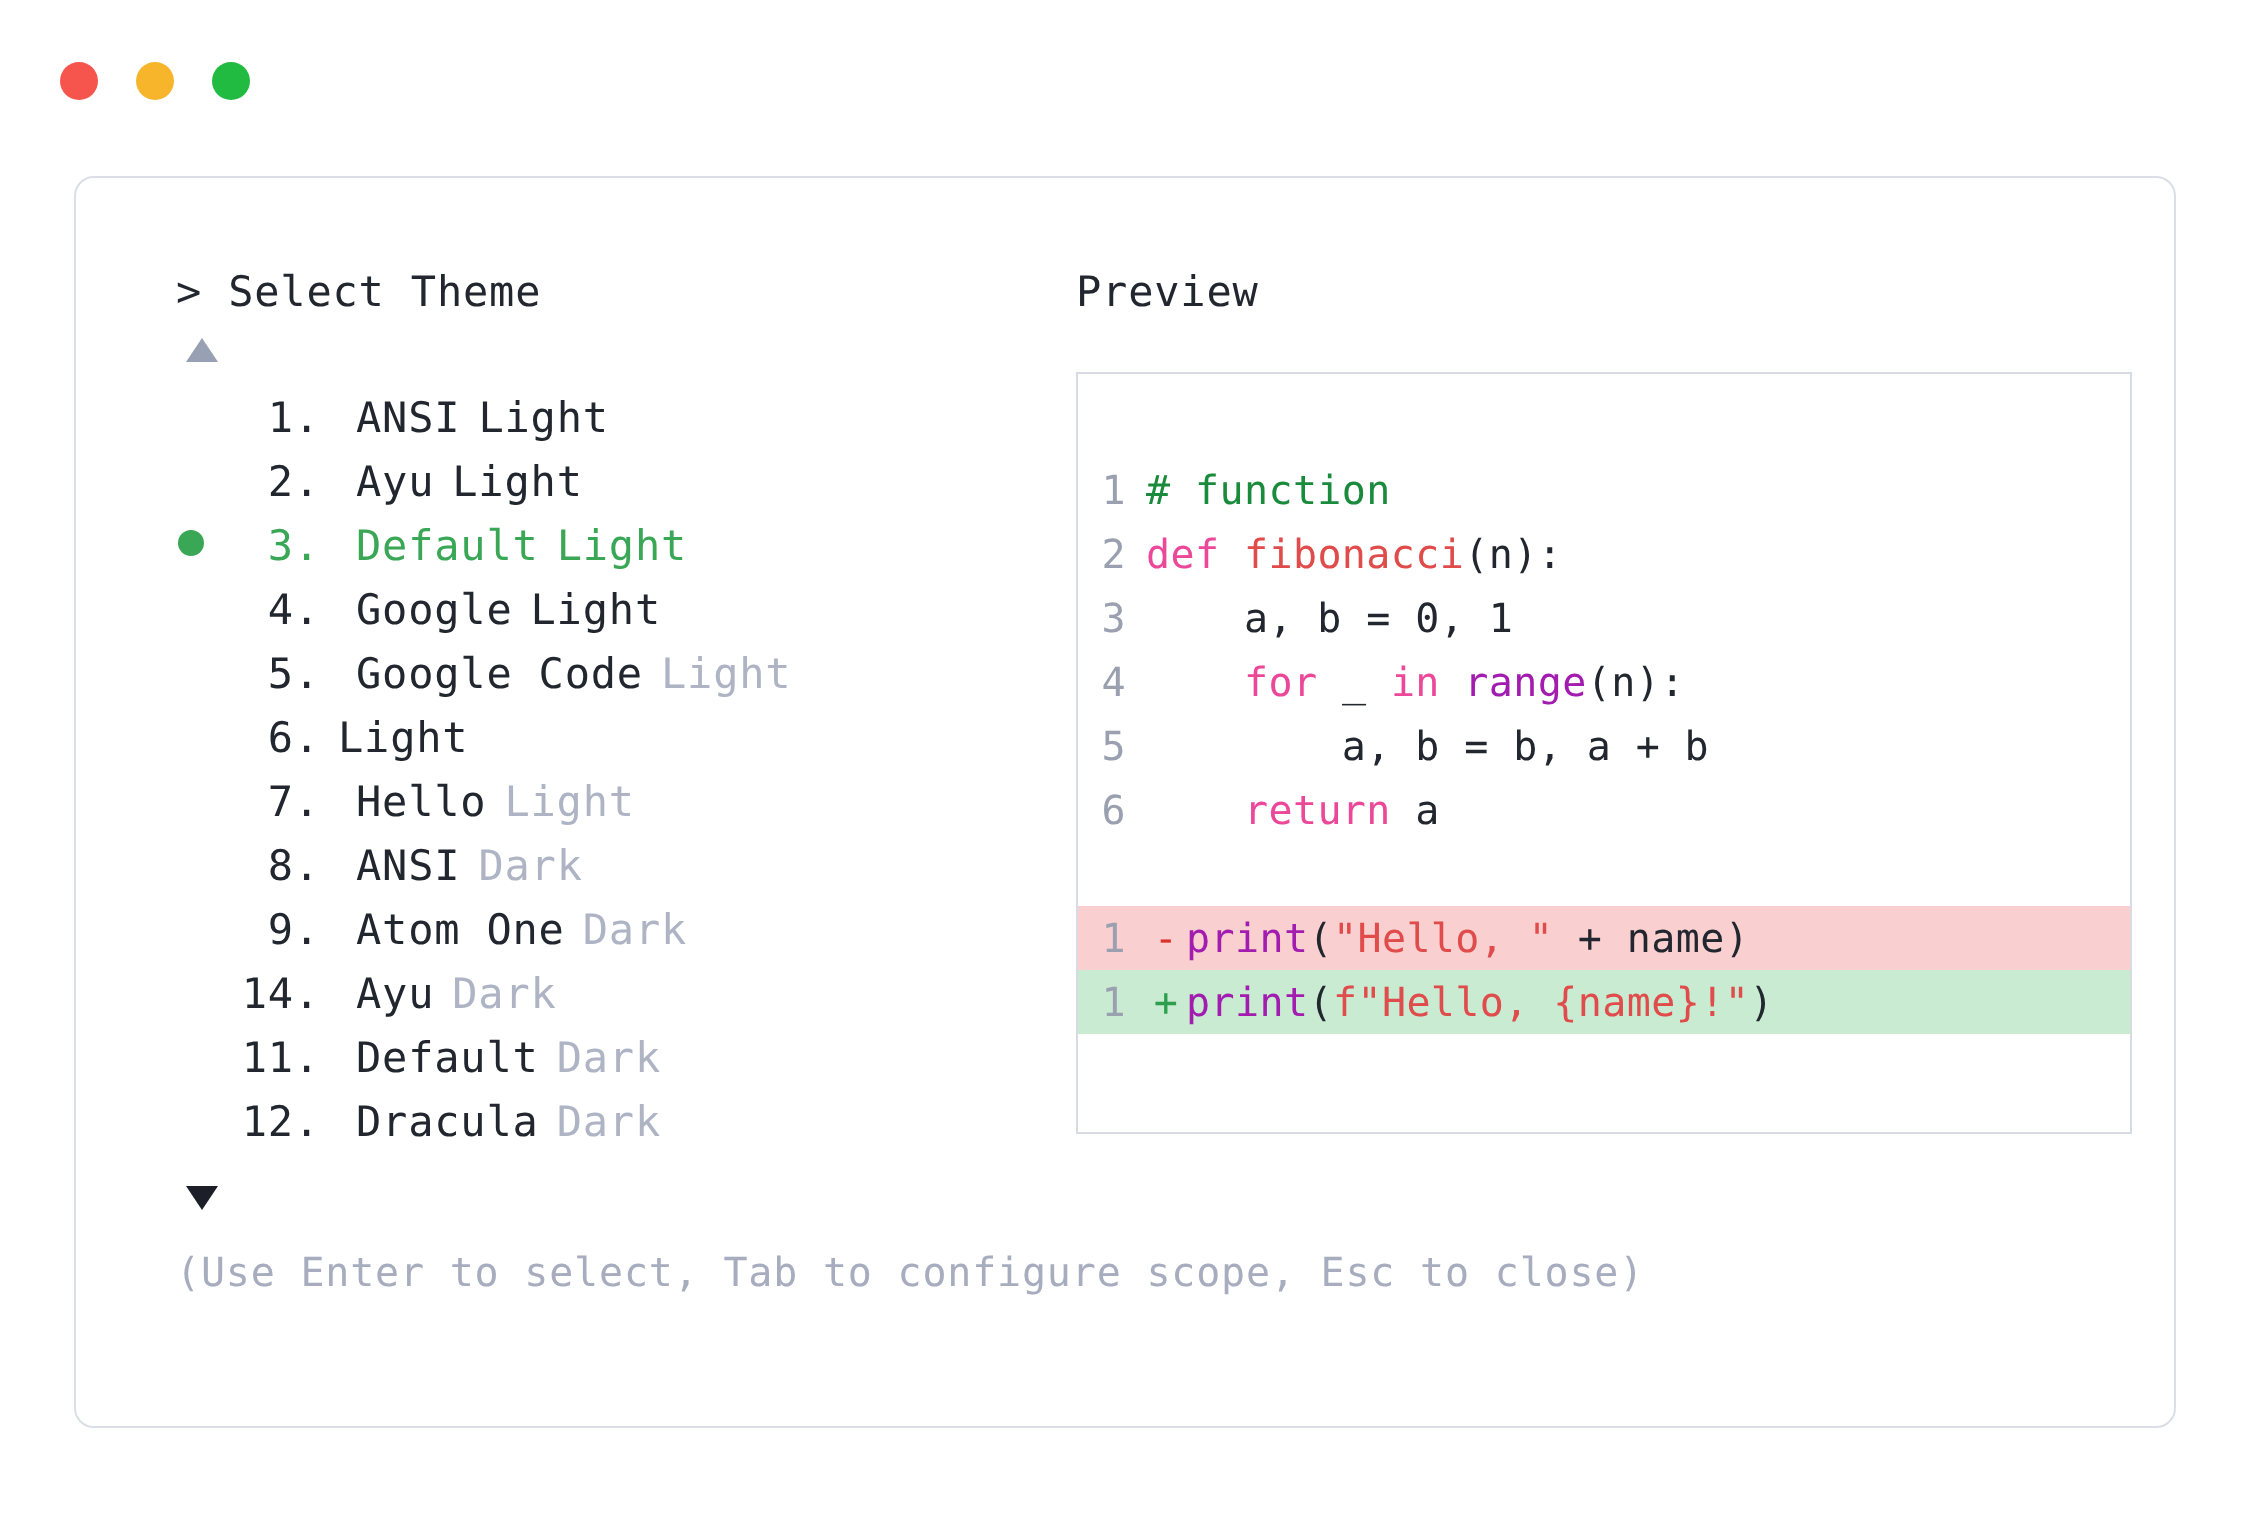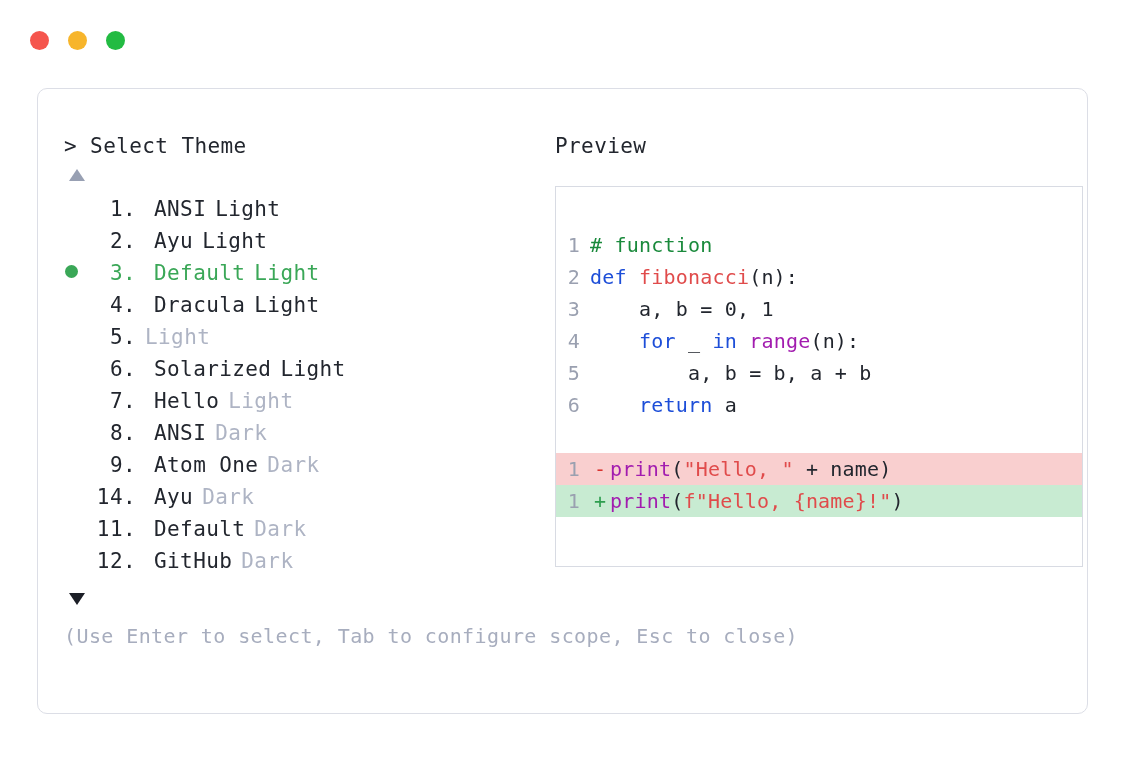--- a/index.html
+++ b/index.html
@@ -38,20 +38,21 @@
   .card {
     position: absolute;
     left: 37px;
     top: 88px;
     width: 1051px;
     height: 626px;
     box-sizing: border-box;
     border: 1.6px solid #dcdee6;
     border-radius: 10px;
     background: #ffffff;
+    padding-left: 24px;
   }
 
   .card-inner {
     position: relative;
     width: 100%;
     height: 100%;
   }
 
   
   .left-col {
@@ -128,21 +129,21 @@
   .suffix-strong { color: #22262e; }
 
   .theme-row.selected .idx,
   .theme-row.selected .idx-sep,
   .theme-row.selected .tname,
   .theme-row.selected .tsuffix { color: #3aa757; }
 
   
   .right-col {
     position: absolute;
-    left: 517px;
+    left: 476px;
     top: 44px;
     width: 528px;
   }
   .preview-label {
     font-size: 21px;
     line-height: 26px;
     color: #22262e;
     letter-spacing: 0.4px;
   }
   .preview-panel {
@@ -168,21 +169,21 @@
   .ln {
     flex: 0 0 34px;
     text-align: right;
     color: #9aa0b0;
     padding-right: 10px;
     box-sizing: border-box;
   }
   .code-text { white-space: pre; }
 
   .tok-comment { color: #1a8a3c; }
-  .tok-kw      { color: #1d4ed8; }
+  .tok-kw      { color: #ec4899; }
   .tok-fn      { color: #e04b4b; }
   .tok-builtin { color: #a21caf; }
   .tok-str     { color: #e04b4b; }
   .tok-plain   { color: #22262e; }
   .tok-num     { color: #22262e; }
 
   .code-gap { height: 32px; }
 
   
   .diff-line { display: flex; align-items: baseline; height: 32px; }
@@ -221,29 +222,29 @@
     <div class="left-col">
 
       <div class="prompt-line"><span>&gt;</span><span> </span><span>Select Theme</span></div>
 
       <div class="scroll-arrow arrow-up"></div>
 
       <ul class="theme-list" id="theme-list">
           <li class="theme-row"><span class="marker"></span><span class="idx">1.</span><span class="tname">ANSI</span><span class="tsuffix suffix-strong">Light</span></li>
           <li class="theme-row"><span class="marker"></span><span class="idx">2.</span><span class="tname">Ayu</span><span class="tsuffix suffix-strong">Light</span></li>
           <li class="theme-row selected"><span class="marker"><span class="bullet" style="background: rgb(58, 167, 87);"></span></span><span class="idx">3.</span><span class="tname">Default</span><span class="tsuffix suffix-strong">Light</span></li>
-          <li class="theme-row"><span class="marker"></span><span class="idx">4.</span><span class="tname">Dracula</span><span class="tsuffix suffix-strong">Light</span></li>
-          <li class="theme-row"><span class="marker"></span><span class="idx">5.</span><span class="tsuffix suffix-muted">Light</span></li>
-          <li class="theme-row"><span class="marker"></span><span class="idx">6.</span><span class="tname">Solarized</span><span class="tsuffix suffix-strong">Light</span></li>
+          <li class="theme-row"><span class="marker"></span><span class="idx">4.</span><span class="tname">Google</span><span class="tsuffix suffix-strong">Light</span></li>
+          <li class="theme-row"><span class="marker"></span><span class="idx">5.</span><span class="tname">Google Code</span><span class="tsuffix suffix-muted">Light</span></li>
+          <li class="theme-row"><span class="marker"></span><span class="idx">6.</span><span class="tsuffix suffix-strong">Light</span></li>
           <li class="theme-row"><span class="marker"></span><span class="idx">7.</span><span class="tname">Hello</span><span class="tsuffix suffix-muted">Light</span></li>
           <li class="theme-row"><span class="marker"></span><span class="idx">8.</span><span class="tname">ANSI</span><span class="tsuffix suffix-muted">Dark</span></li>
           <li class="theme-row"><span class="marker"></span><span class="idx">9.</span><span class="tname">Atom One</span><span class="tsuffix suffix-muted">Dark</span></li>
           <li class="theme-row"><span class="marker"></span><span class="idx">14.</span><span class="tname">Ayu</span><span class="tsuffix suffix-muted">Dark</span></li>
           <li class="theme-row"><span class="marker"></span><span class="idx">11.</span><span class="tname">Default</span><span class="tsuffix suffix-muted">Dark</span></li>
-          <li class="theme-row"><span class="marker"></span><span class="idx">12.</span><span class="tname">GitHub</span><span class="tsuffix suffix-muted">Dark</span></li>
+          <li class="theme-row"><span class="marker"></span><span class="idx">12.</span><span class="tname">Dracula</span><span class="tsuffix suffix-muted">Dark</span></li>
         </ul>
 
       <div class="scroll-arrow arrow-down"></div>
     </div>
 
     <div class="right-col">
       <div class="preview-label">Preview</div>
 
       <div class="preview-panel">
         <div class="code-block" id="code-block"><div class="code-line"><span class="ln">1</span><span class="code-text"><span class="tok-comment"># function</span></span></div><div class="code-line"><span class="ln">2</span><span class="code-text"><span class="tok-kw">def </span><span class="tok-fn">fibonacci</span><span class="tok-plain">(n):</span></span></div><div class="code-line"><span class="ln">3</span><span class="code-text"><span class="tok-plain">    a, b = </span><span class="tok-num">0</span><span class="tok-plain">, </span><span class="tok-num">1</span></span></div><div class="code-line"><span class="ln">4</span><span class="code-text"><span class="tok-plain">    </span><span class="tok-kw">for</span><span class="tok-plain"> _ </span><span class="tok-kw">in</span><span class="tok-plain"> </span><span class="tok-builtin">range</span><span class="tok-plain">(n):</span></span></div><div class="code-line"><span class="ln">5</span><span class="code-text"><span class="tok-plain">        a, b = b, a + b</span></span></div><div class="code-line"><span class="ln">6</span><span class="code-text"><span class="tok-plain">    </span><span class="tok-kw">return</span><span class="tok-plain"> a</span></span></div></div>

